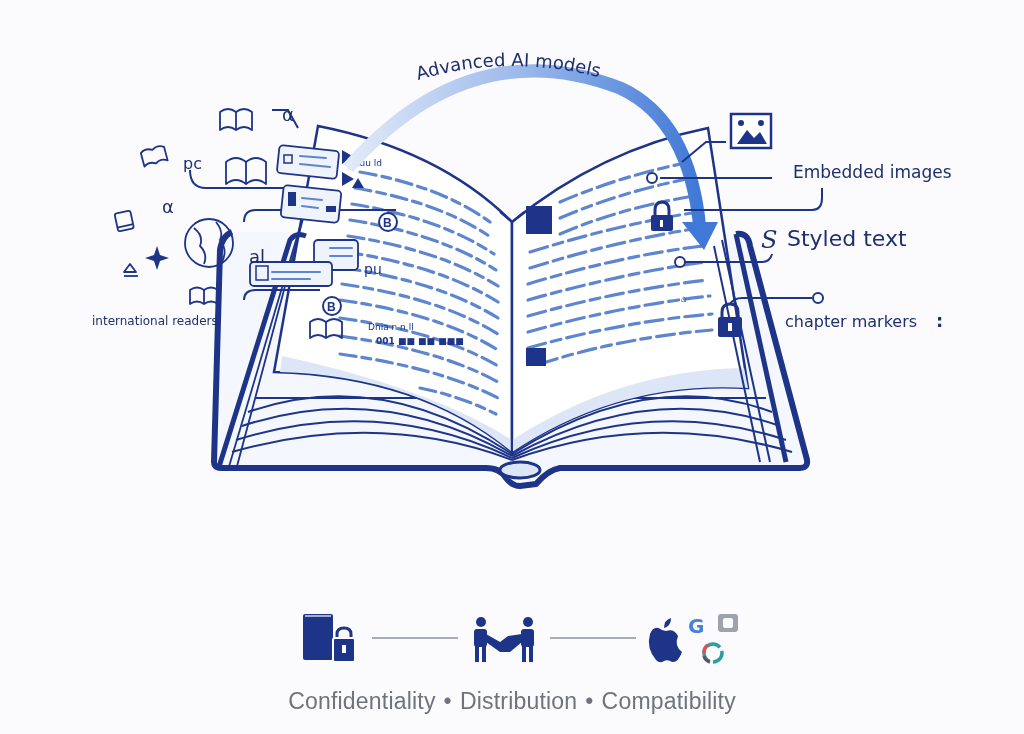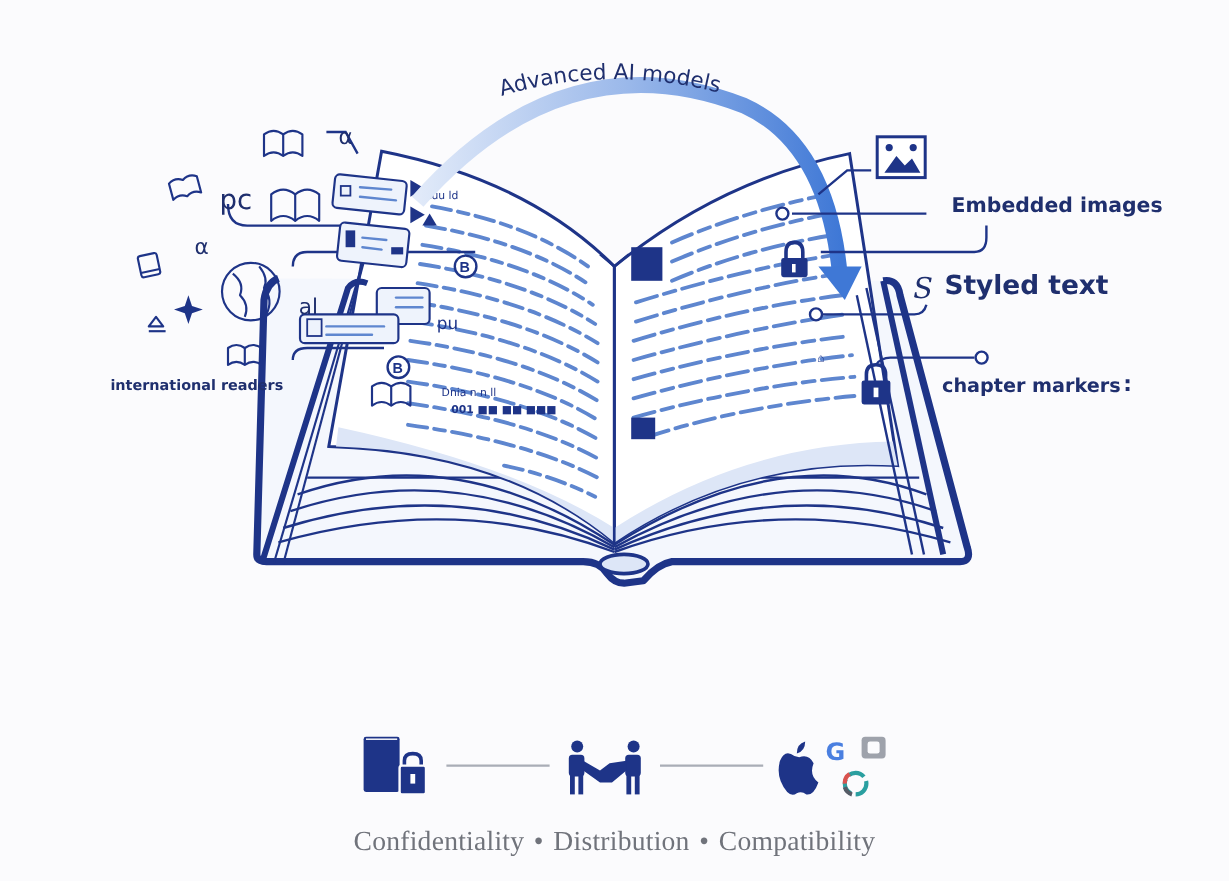--- a/index.html
+++ b/index.html
@@ -1,22 +1,22 @@
 <!DOCTYPE html>
 <html><head>
 <meta charset="utf-8">
 <style>
   html, body { margin:0; padding:0; }
   body { width:1024px; height:734px; background:#fbfbfd; position:relative; overflow:hidden;
          font-family:"Liberation Sans", sans-serif; }
   #art { position:absolute; left:0; top:0; }
-  .lbl { position:absolute; color:#1f2f6e; font-family:"DejaVu Sans", sans-serif; white-space:nowrap;font-weight:bold; }
+  .lbl { position:absolute; color:#1f2f6e; font-family:"DejaVu Sans", sans-serif; white-space:nowrap; }
   .glyph { position:absolute; color:#1f2f6e; font-family:"DejaVu Sans", sans-serif; }
   .footer { position:absolute; left:0; width:1024px; top:688px; text-align:center;
-            font-family:Liberation Serif, serif; font-size:23px; color:#70737b; letter-spacing:0.2px; }
+            font-family:Liberation Sans, sans-serif; font-size:23px; color:#70737b; letter-spacing:0.2px; }
   .footer .dot { margin:0 8px; color:#70737b; }
 </style>
 </head>
 <body>
 
 <svg id="art" width="1024" height="734" viewBox="0 0 1024 734" xmlns="http://www.w3.org/2000/svg">
   <defs>
     <linearGradient id="arcGrad" x1="0" y1="0" x2="1" y2="0">
       <stop offset="0" stop-color="#e1eaf9"></stop>
       <stop offset="0.5" stop-color="#9ab8ea"></stop>
@@ -239,21 +239,21 @@
     <rect x="723" y="618" width="10" height="10" rx="2" fill="#fbfbfd"></rect>
     <circle cx="713" cy="653" r="9" fill="none" stroke="#2a9fa0" stroke-width="3.5" stroke-dasharray="14 4 14 4"></circle>
     <path d="M704 653 A9 9 0 0 1 708 645" fill="none" stroke="#d9534f" stroke-width="3.5"></path>
     <path d="M710 662 A9 9 0 0 1 704 656" fill="none" stroke="#555b66" stroke-width="3.5"></path>
   </g>
 </svg>
 
 <span class="lbl" style="left:92px; top:314px; font-size:12px;">international readers</span>
 
 <span class="glyph" style="left:282px; top:104px; font-size:18px;">α</span>
-<span class="glyph" style="left:183px; top:154px; font-size:23px;">pc</span>
+<span class="glyph" style="left:183px; top:154px; font-size:16px;">pc</span>
 <span class="glyph" style="left:162px; top:196px; font-size:18px;">α</span>
 <span class="glyph" style="left:249px; top:246px; font-size:18px;">al</span>
 
 <span class="lbl" style="left:793px; top:162px; font-size:17px;">Embedded images</span>
 <span class="glyph" style="left:761px; top:226px; font-size:24px; font-family:'DejaVu Serif', serif; font-style:italic;">S</span>
 <span class="lbl" style="left:787px; top:226px; font-size:22px;">Styled text</span>
 <span class="lbl" style="left:785px; top:312px; font-size:16px;">chapter markers</span>
 <span class="lbl" style="left:936px; top:310px; font-size:18px; font-weight:bold;">:</span>
 
 <div class="footer">

